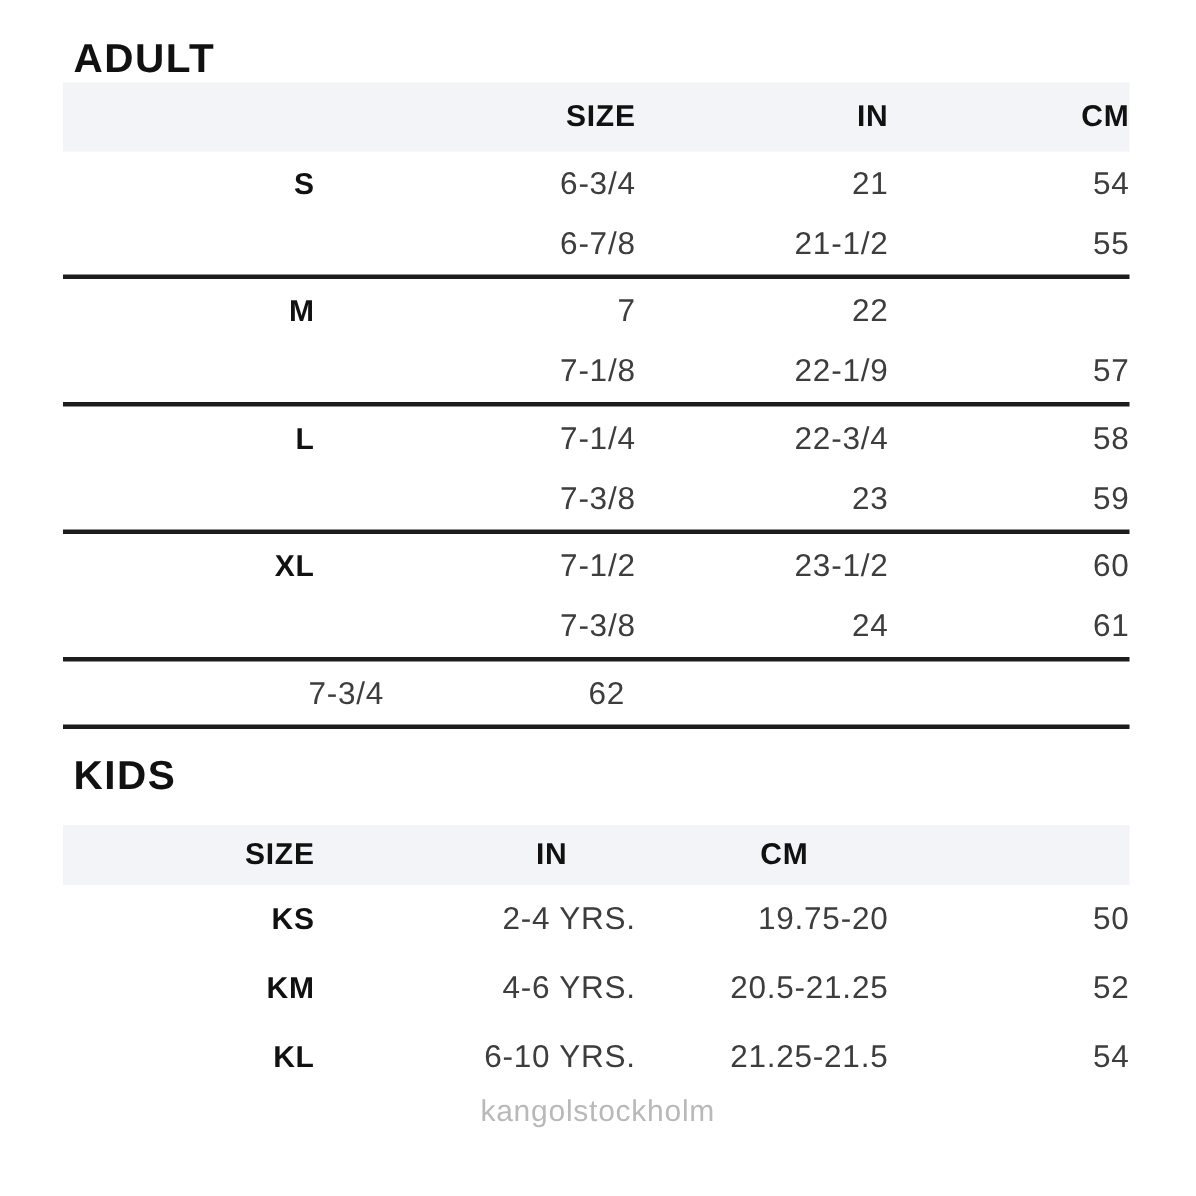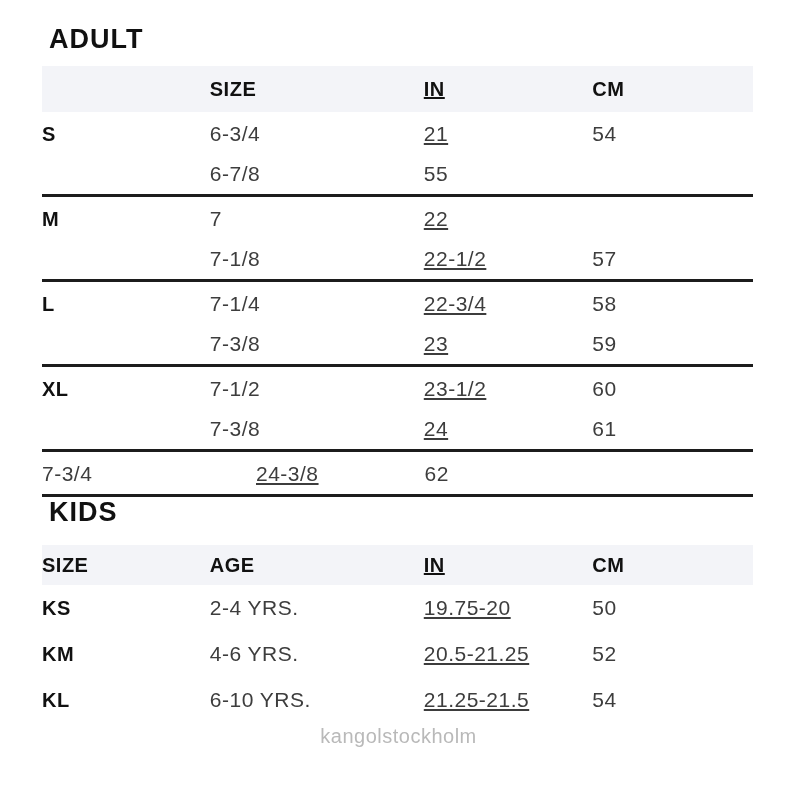--- a/index.html
+++ b/index.html
@@ -11,22 +11,22 @@
   }
   .sheet { padding: 24px 42px 0 42px; width: 797px; }
 
   .section-title {
     font-size: 27px;
     font-weight: bold;
     letter-spacing: 1px;
     color: #111111;
     margin-left: 7px;
   }
-  .adult-title { margin-bottom: 11px; }
-  .kids-title  { margin-bottom: 17px; }
+  .adult-title { }
+  .kids-title  { margin-top: 16px; margin-bottom: 17px; }
 
   .table { width: 711px; }
 
   .thead {
     display: flex;
     align-items: center;
     background: #f3f4f8;
     height: 46px;
     font-weight: bold;
     font-size: 20px;
@@ -40,24 +40,24 @@
     align-items: center;
     height: 40px;
     font-size: 21px;
     letter-spacing: 0.5px;
     color: #3d3d3d;
   }
   .kids .row { height: 46px; }
 
   .group { border-bottom: 3px solid #1c1c1c; padding-top: 2px; }
 
-  .cell { text-align: left; }
+  .cell { text-align: right; }
   .c1 { width: 23.6%; }
   .c2 { width: 30.1%; }
-  .c3 { width: 23.7%; text-decoration: underline; }
+  .c3 { width: 23.7%; }
   .c4 { width: 22.6%; }
 
   .label {
     font-weight: bold;
     font-size: 20px;
     letter-spacing: 0.5px;
     color: #111111;
   }
 
   .footer {
@@ -86,34 +86,35 @@
     <div class="group">
       <div class="row">
         <div class="cell c1 label">S</div>
         <div class="cell c2">6-3/4</div>
         <div class="cell c3">21</div>
         <div class="cell c4">54</div>
       </div>
       <div class="row">
         <div class="cell c1 label"></div>
         <div class="cell c2">6-7/8</div>
+        <div class="cell c3">21-1/2</div>
         <div class="cell c4">55</div>
       </div>
     </div>
 
     <div class="group">
       <div class="row">
         <div class="cell c1 label">M</div>
         <div class="cell c2">7</div>
         <div class="cell c3">22</div>
       </div>
       <div class="row">
         <div class="cell c1 label"></div>
         <div class="cell c2">7-1/8</div>
-        <div class="cell c3">22-1/2</div>
+        <div class="cell c3">22-1/9</div>
         <div class="cell c4">57</div>
       </div>
     </div>
 
     <div class="group">
       <div class="row">
         <div class="cell c1 label">L</div>
         <div class="cell c2">7-1/4</div>
         <div class="cell c3">22-3/4</div>
         <div class="cell c4">58</div>
@@ -137,32 +138,30 @@
         <div class="cell c1 label"></div>
         <div class="cell c2">7-3/8</div>
         <div class="cell c3">24</div>
         <div class="cell c4">61</div>
       </div>
     </div>
 
     <div class="group">
       <div class="row">
         <div class="cell c2">7-3/4</div>
-        <div class="cell c3">24-3/8</div>
         <div class="cell c4">62</div>
       </div>
     </div>
   </div>
 
   <div class="section-title kids-title">KIDS</div>
 
   <div class="table kids">
     <div class="thead">
       <div class="cell c1">SIZE</div>
-      <div class="cell c2">AGE</div>
       <div class="cell c3">IN</div>
       <div class="cell c4">CM</div>
     </div>
 
     <div class="row">
       <div class="cell c1 label">KS</div>
       <div class="cell c2">2-4 YRS.</div>
       <div class="cell c3">19.75-20</div>
       <div class="cell c4">50</div>
     </div>

